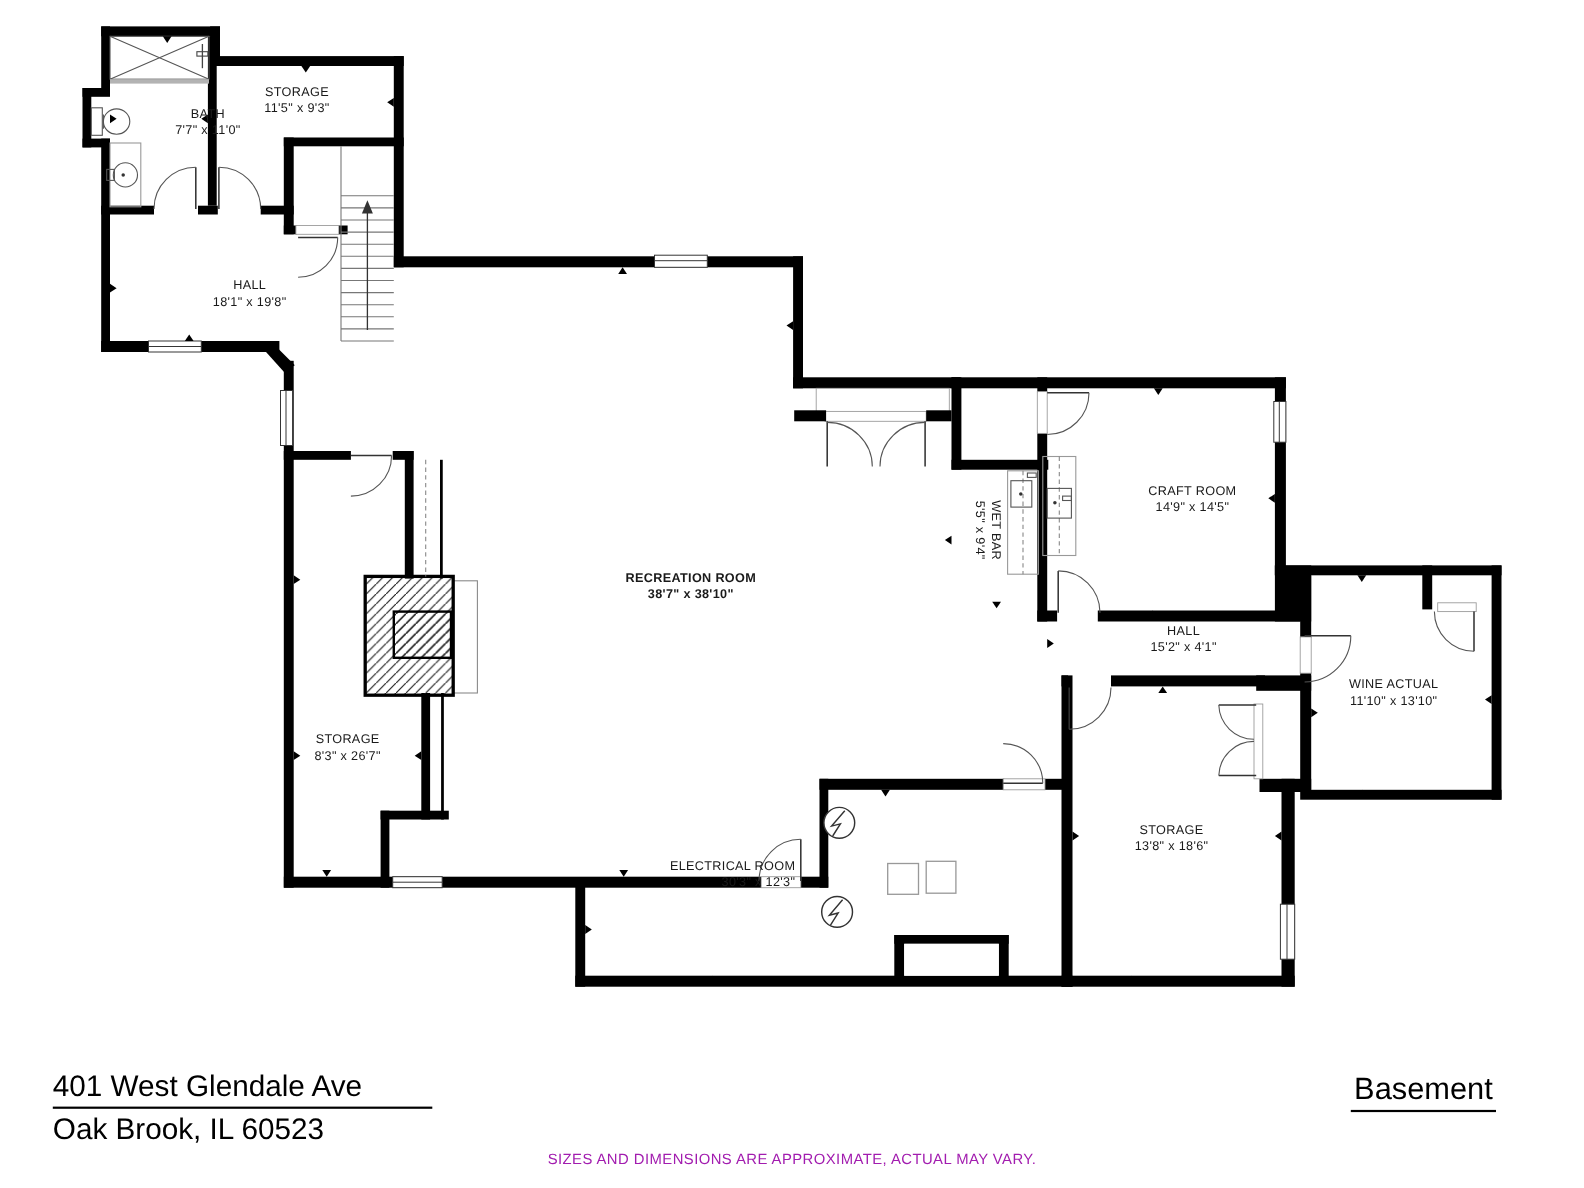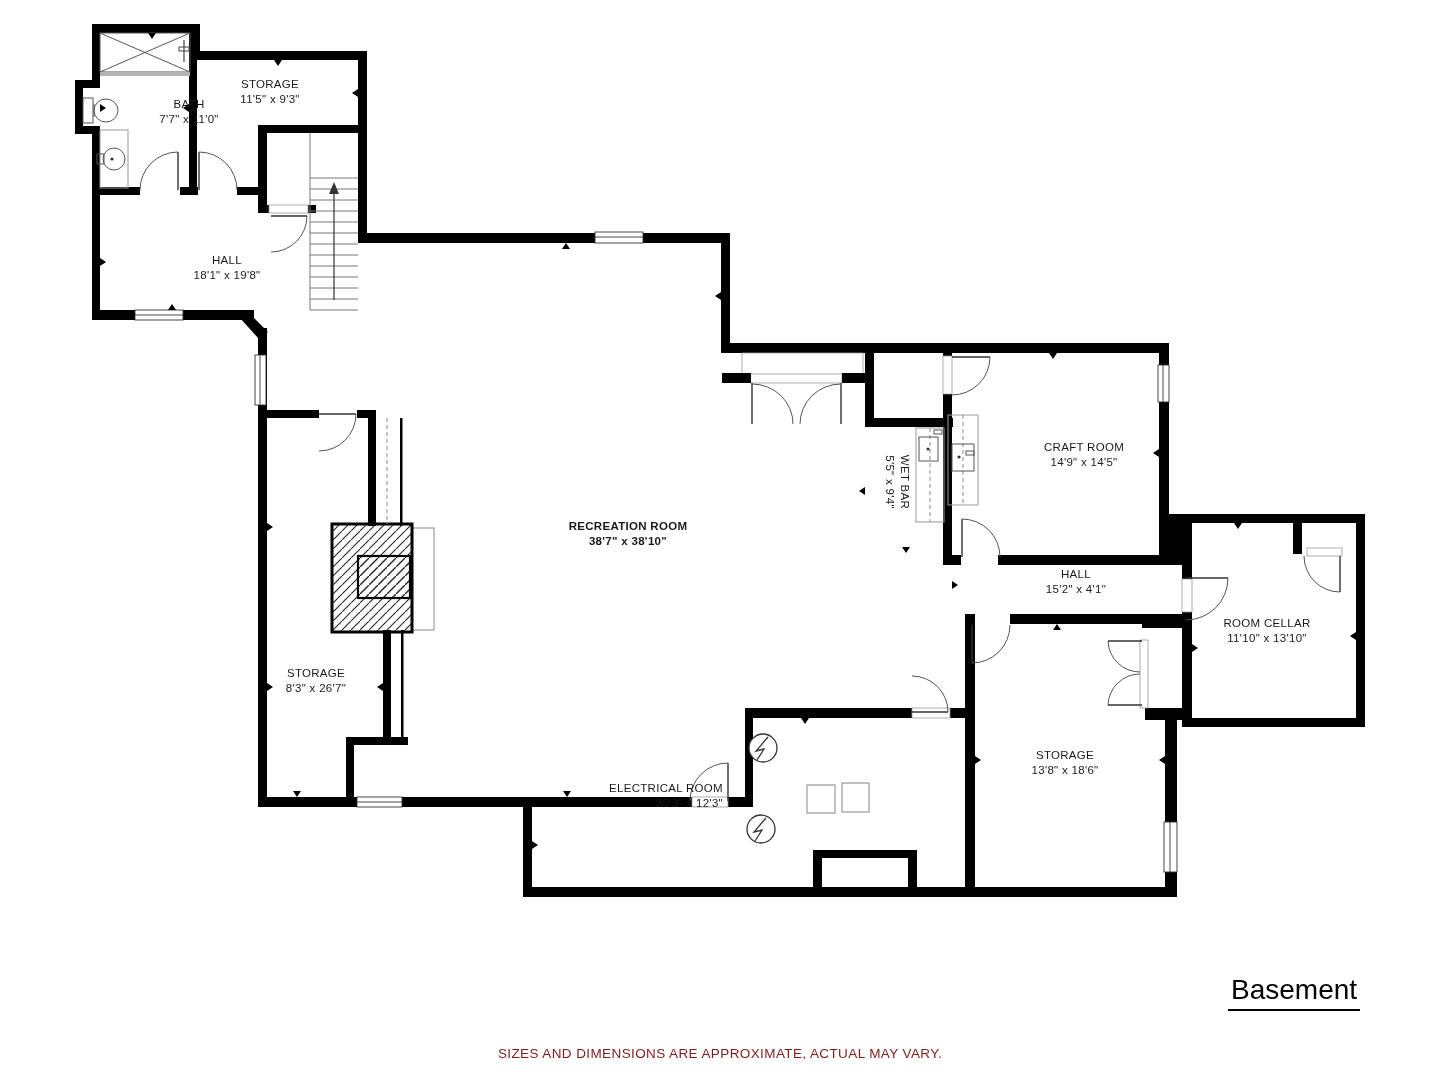--- a/index.html
+++ b/index.html
@@ -16,21 +16,21 @@
   .room-label.rotated{transform:translate(-50%,-50%) rotate(90deg);}
   .footer-address{position:absolute;left:48px;top:972px;color:#000;}
   .addr1{font-size:27px;display:inline-block;border-bottom:2.5px solid #000;padding:0 64px 3px 0;}
   .addr2{font-size:27px;margin-top:3px;}
   .floor-name{
     position:absolute;left:1216px;top:974px;font-size:28px;color:#000;
     display:inline-block;border-bottom:2.5px solid #000;padding:0 3px 3px 3px;margin-left:12px;
   }
   .disclaimer{
     position:absolute;left:0;right:0;top:1046px;text-align:center;
-    font-size:13.5px;letter-spacing:.4px;color:#7f1d1d;
+    font-size:13.5px;letter-spacing:.4px;color:#a21caf;
   }
 </style>
 </head>
 <body>
 
 <svg id="plan-svg" width="1440" height="1080" viewBox="0 0 1440 1080" xmlns="http://www.w3.org/2000/svg">
   <defs>
     <pattern id="hatch" patternUnits="userSpaceOnUse" width="9" height="9">
       <path d="M-2,11 L11,-2" stroke="#222" stroke-width="1.1" fill="none"></path>
     </pattern>
@@ -308,32 +308,34 @@
 </div>
 <div class="room-label" style="left:1060px;top:455px;margin-left:24px;">
   <div>CRAFT ROOM</div>
     <div>14'9" x 14'5"</div>
 </div>
 <div class="room-label" style="left:1076px;top:582px;">
   <div>HALL</div>
     <div>15'2" x 4'1"</div>
 </div>
 <div class="room-label" style="left:1267px;top:631px;">
-  <div>ROOM CELLAR</div>
+  <div>WINE ACTUAL</div>
     <div>11'10" x 13'10"</div>
 </div>
 <div class="room-label" style="left:316px;top:681px;">
   <div>STORAGE</div>
     <div>8'3" x 26'7"</div>
 </div>
 <div class="room-label" style="left:1065px;top:763px;">
   <div>STORAGE</div>
     <div>13'8" x 18'6"</div>
 </div>
 <div class="room-label" style="left:666px;top:796px;text-align:right;">
   <div>ELECTRICAL ROOM</div>
     <div>30'3" x 12'3"</div>
 </div>
 
 <div class="footer-address">
+  <div class="addr1">401 West Glendale Ave</div>
+  <div class="addr2">Oak Brook, IL 60523</div>
 </div>
 <div class="floor-name">Basement</div>
 <div class="disclaimer">SIZES AND DIMENSIONS ARE APPROXIMATE, ACTUAL MAY VARY.</div>
 
 </body></html>

